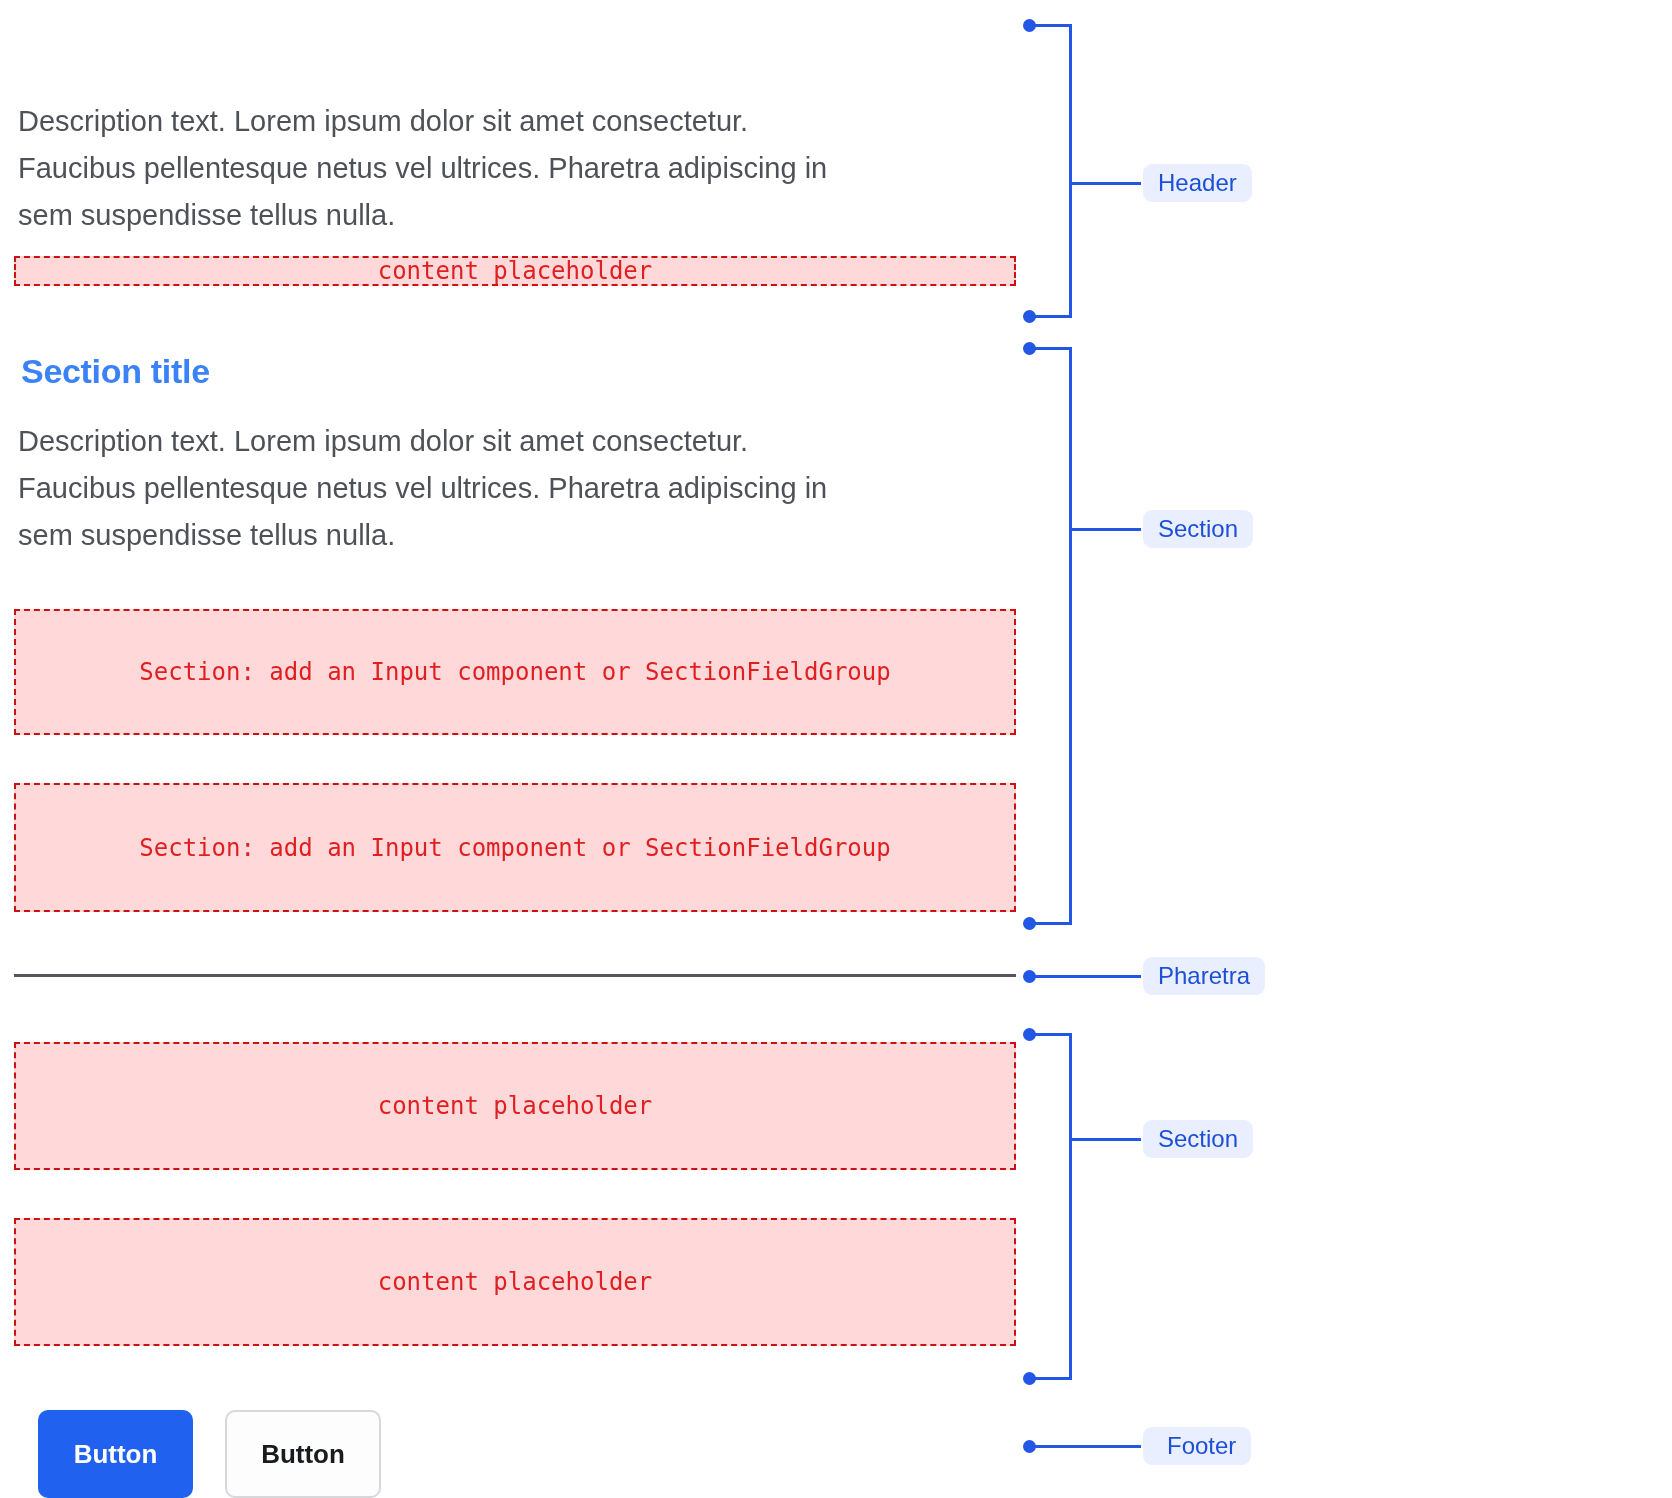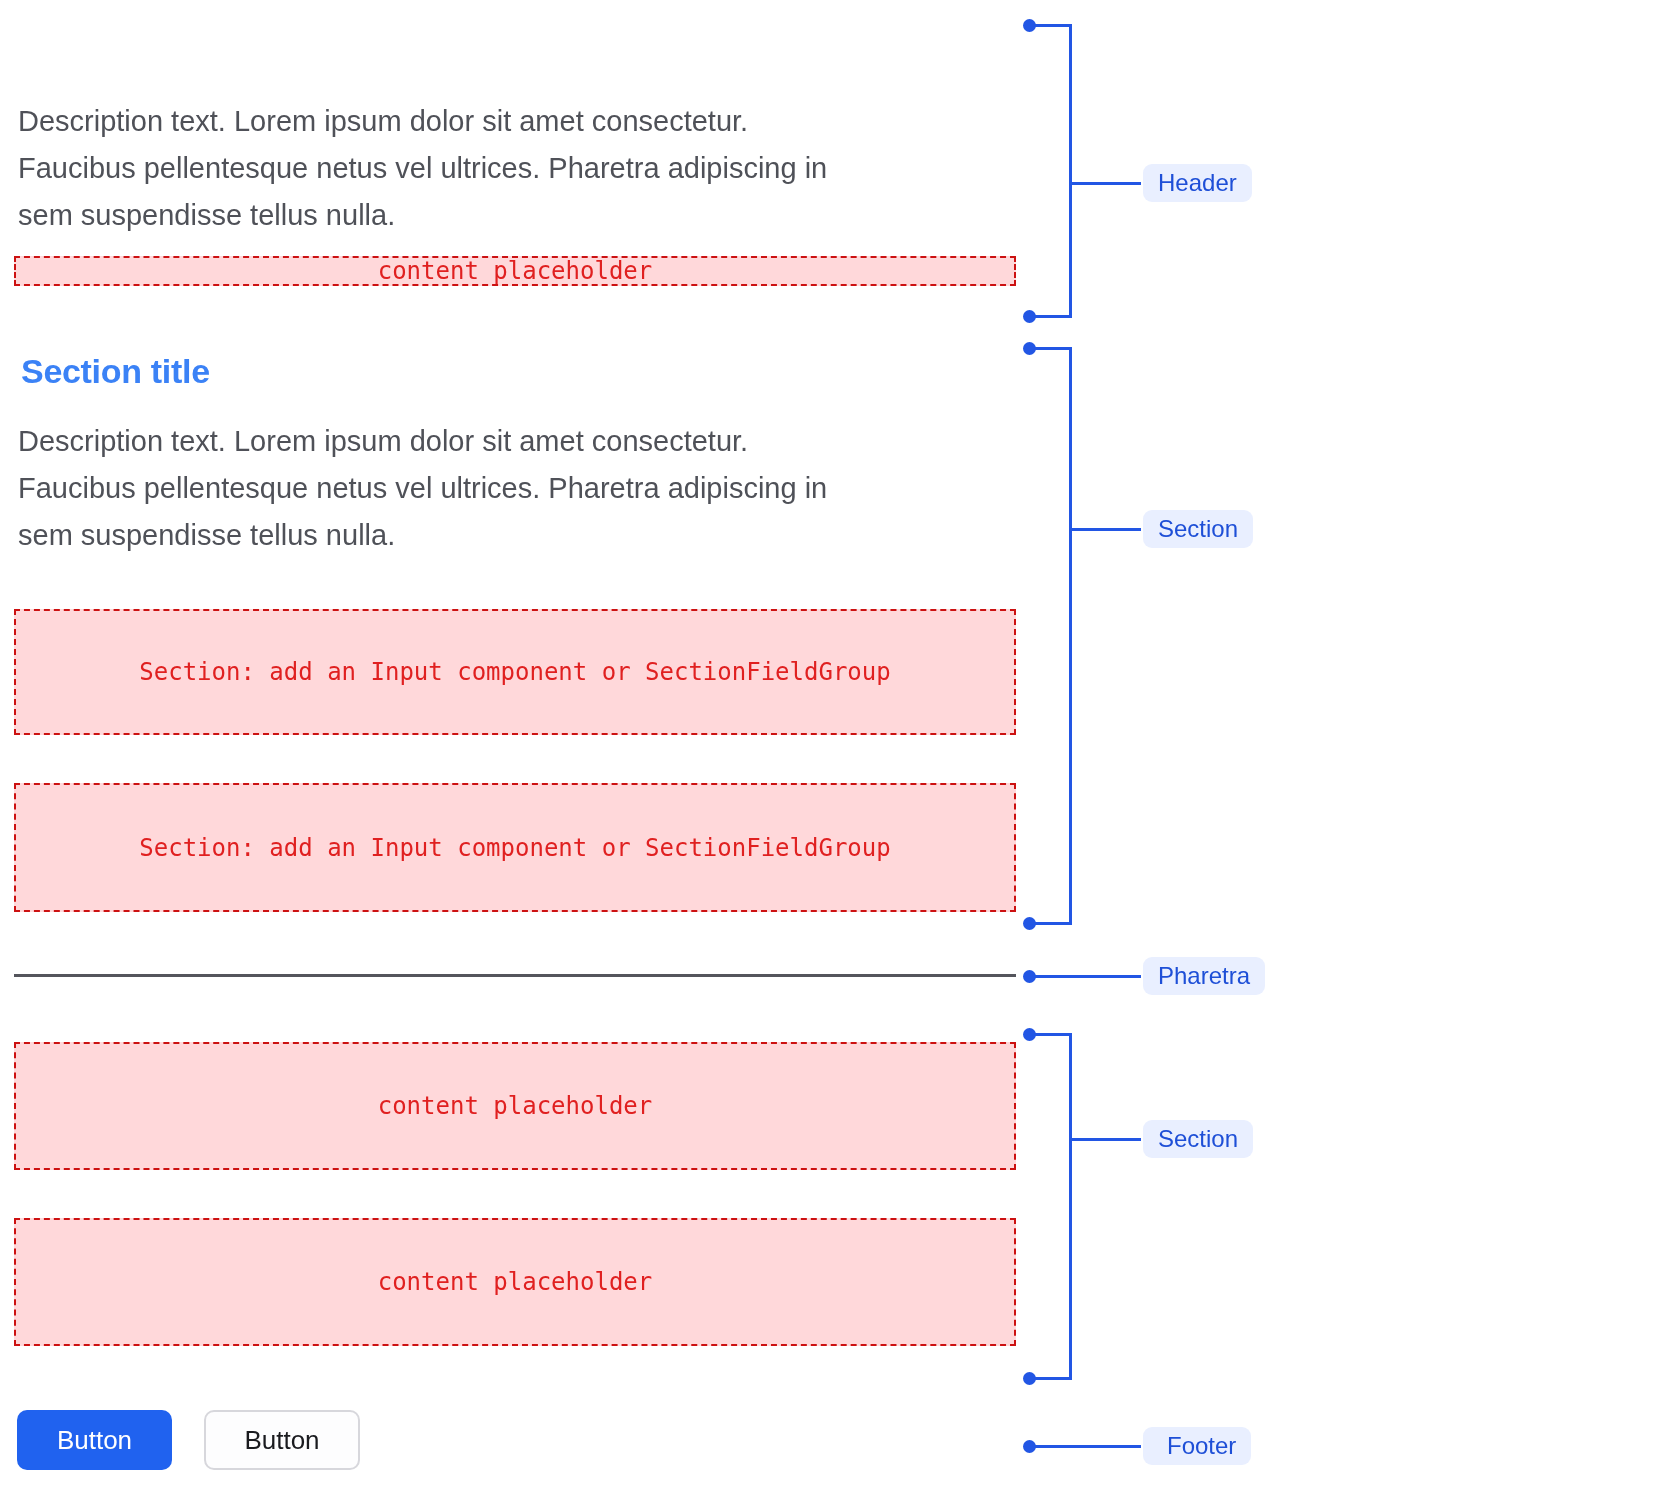--- a/index.html
+++ b/index.html
@@ -28,23 +28,23 @@
   }
   .ph-header   { top:256px; height:30px; }
   .ph-sec-1    { top:609px; height:126px; }
   .ph-sec-2    { top:783px; height:129px; }
   .ph-cont-1   { top:1042px; height:128px; }
   .ph-cont-2   { top:1218px; height:128px; }
 
   .separator { position:absolute; left:14px; top:974px; width:1002px; height:3px; background:#54555c; }
 
   .btn {
-    position:absolute; top:1410px; height:60px;
+    position:absolute; top:1410px; height:88px;
     display:flex; align-items:center; justify-content:center;
-    font-size:26px; font-weight:400; border-radius:10px; cursor:pointer;
+    font-size:26px; font-weight:700; border-radius:10px; cursor:pointer;margin-left:21px;
   }
   .btn-primary { left:17px; width:155px; background:#2062ef; color:#ffffff; border:none; }
   .btn-secondary { left:204px; width:156px; background:#fdfdfe; color:#1a1b1f; border:2px solid #d7d7dc; }
 
   
   .dot { position:absolute; width:13px; height:13px; border-radius:50%; background:#2256e4; left:1023px; }
   .vline { position:absolute; left:1069px; width:3px; background:#2256e4; }
   .hline { position:absolute; height:3px; background:#2256e4; }
   .ann-label {
     position:absolute; left:1143px; height:38px; line-height:38px;

